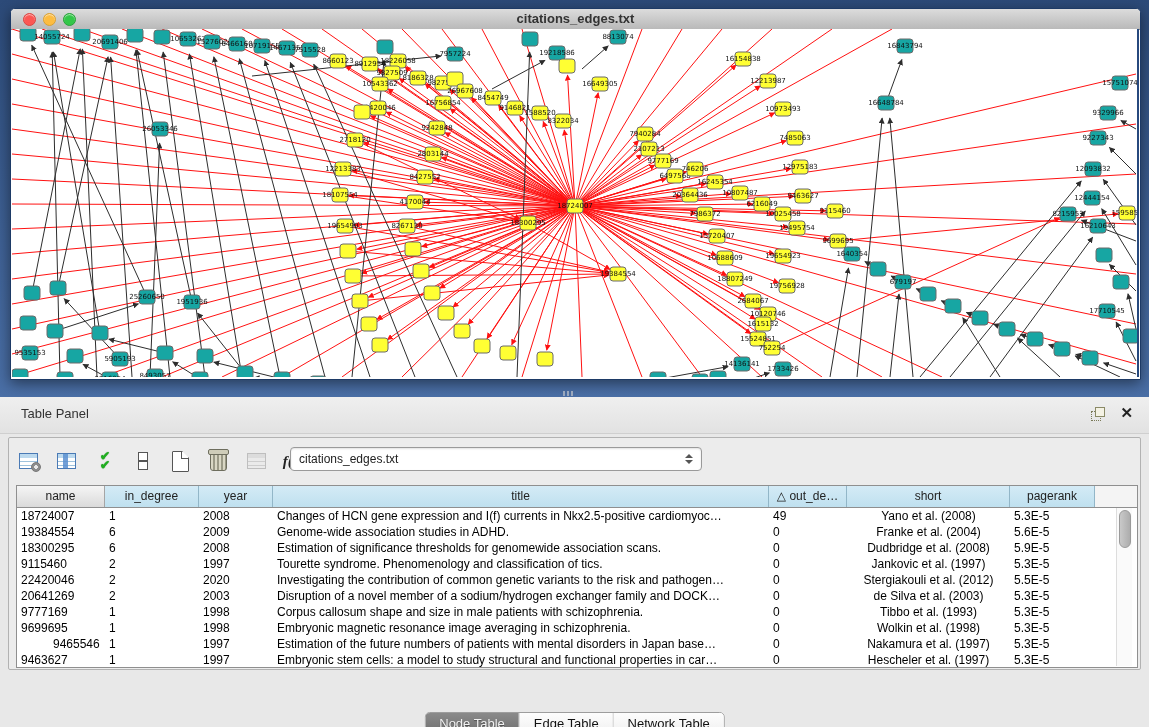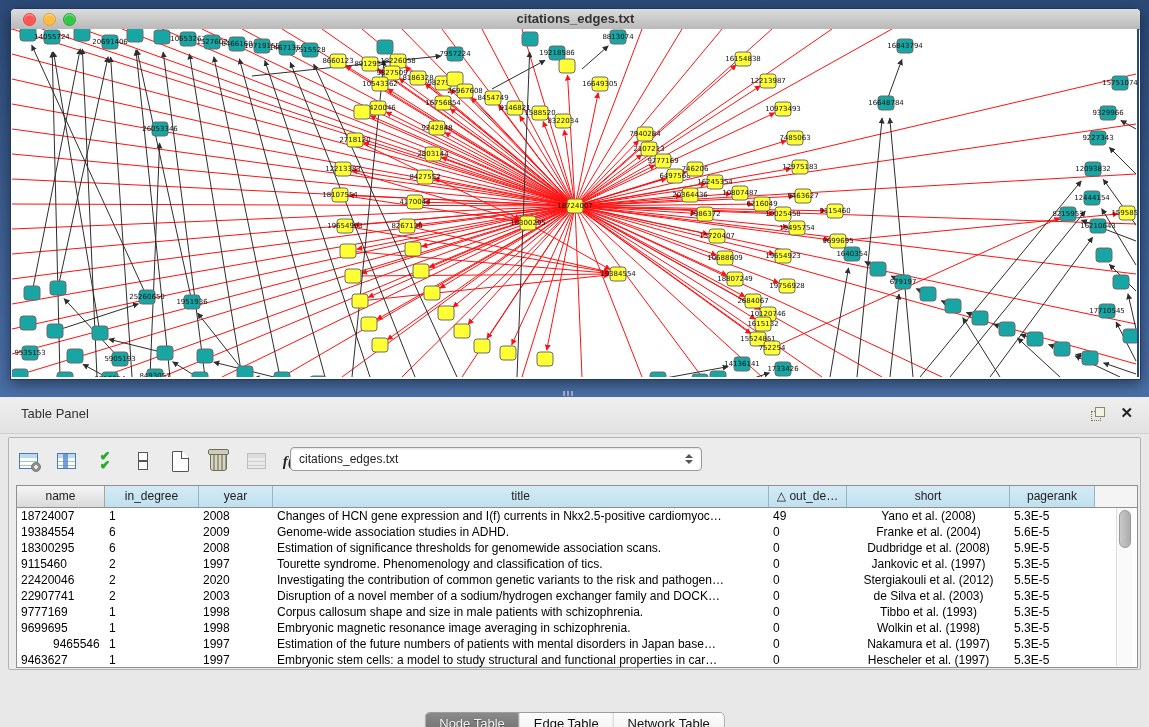--- a/index.html
+++ b/index.html
@@ -940,21 +940,21 @@
           <div class="trow">
             <div class="td" style="width: 88px;">22420046</div>
             <div class="td" style="width: 94px;">2</div>
             <div class="td" style="width: 74px;">2020</div>
             <div class="td" style="width: 496px;">Investigating the contribution of common genetic variants to the risk and pathogen…</div>
             <div class="td" style="width: 78px;">0</div>
             <div class="td" style="width: 163px; text-align: center;">Stergiakouli et al. (2012)</div>
             <div class="td" style="width: 85px;">5.5E-5</div>
           </div>
           <div class="trow">
-            <div class="td" style="width: 88px;">22907741</div>
+            <div class="td" style="width: 88px;">20641269</div>
             <div class="td" style="width: 94px;">2</div>
             <div class="td" style="width: 74px;">2003</div>
             <div class="td" style="width: 496px;">Disruption of a novel member of a sodium/hydrogen exchanger family and DOCK…</div>
             <div class="td" style="width: 78px;">0</div>
             <div class="td" style="width: 163px; text-align: center;">de Silva et al. (2003)</div>
             <div class="td" style="width: 85px;">5.3E-5</div>
           </div>
           <div class="trow">
             <div class="td" style="width: 88px;">9777169</div>
             <div class="td" style="width: 94px;">1</div>

